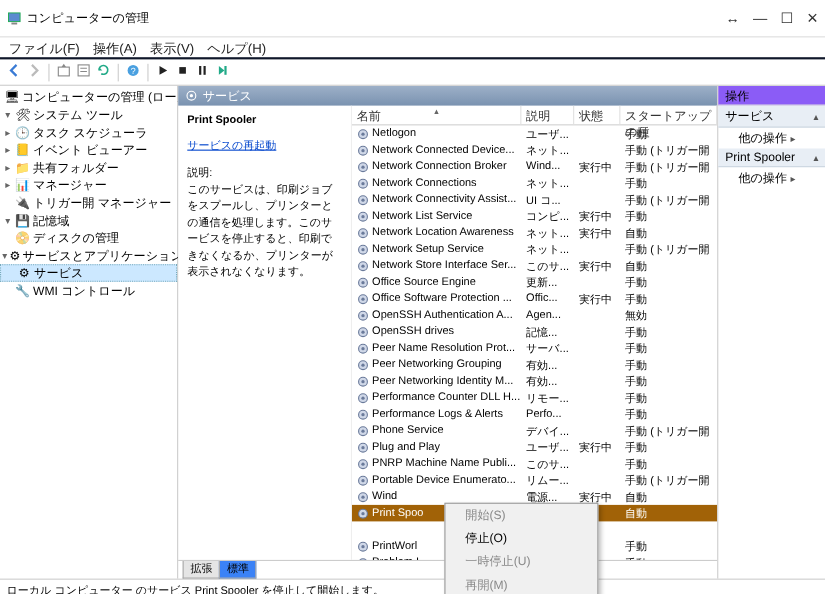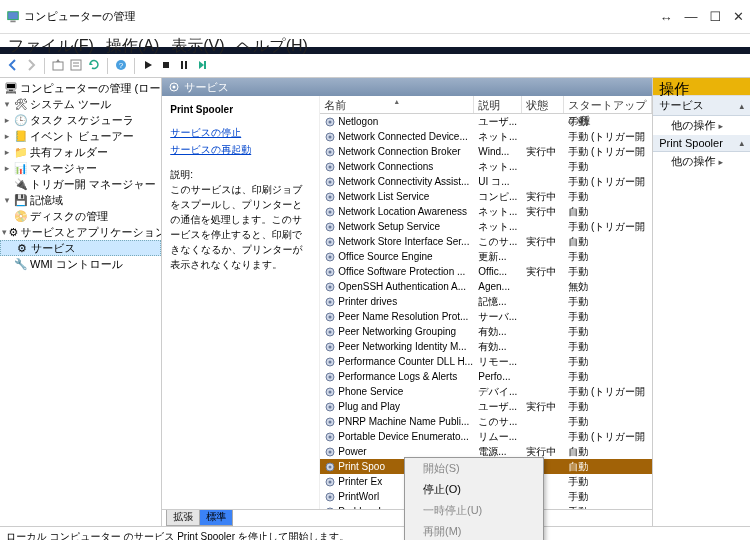--- a/index.html
+++ b/index.html
@@ -1,21 +1,21 @@
 <!DOCTYPE html>
 <html><head>
 <meta charset="utf-8">
 <style>
 * { margin: 0; padding: 0; box-sizing: border-box; font-family: "Meiryo UI", "MS UI Gothic", sans-serif; }
 body { width: 750px; height: 540px; background: #fff; font-size: 11px; overflow: hidden; position: relative; color: #000; }
 .titlebar { height: 34px; display: flex; align-items: center; padding: 0 6px; border-bottom: 1px solid #ddd; }
 .titlebar .icon { width: 14px; height: 14px; margin-right: 4px; }
 .titlebar .title { flex: 1; }
 .titlebar .winbtns { display: flex; gap: 12px; font-size: 13px; color: #333; }
-.menubar { height: 20px; display: flex; gap: 12px; padding: 2px 8px; border-bottom: 7px solid #0f172a; font-size: 16px; color: #222; }
+.menubar { height: 20px; display: flex; gap: 12px; padding: 2px 8px; border-bottom: 2px solid #0f172a; font-size: 12px; color: #222; }
 .toolbar { height: 24px; display: flex; align-items: center; padding: 2px 6px; gap: 4px; border-bottom: 1px solid #ccc; }
 .toolbar .sep { width: 1px; height: 16px; background: #ccc; margin: 0 2px; }
 .toolbar svg { width: 14px; height: 14px; }
 .mainzone { display: flex; height: 448px; }
 .tree { width: 186px; border-right: 1px solid #ccc; overflow-y: auto; padding: 2px 0; font-size: 11px; }
 .tree .node { display: flex; align-items: center; height: 16px; padding-left: 2px; white-space: nowrap; }
 .tree .expander { width: 10px; display: inline-block; color: #666; font-size: 9px; text-align: center; }
 .tree .ticon { width: 14px; height: 14px; margin: 0 2px; display: inline-flex; align-items: center; justify-content: center; }
 .tree .node.selected { background: #cce8ff; border: 1px dotted #7ab; height: 16px; }
 .i0{padding-left:2px}.i1{padding-left:14px}.i2{padding-left:30px}
@@ -34,21 +34,21 @@
 .rows { overflow-y: scroll; height: 410px; }
 .row { display: flex; height: 15px; align-items: center; font-size: 10px; white-space: nowrap; }
 .row .c { overflow: hidden; text-overflow: ellipsis; padding: 0 4px; }
 .row .c-name { display: flex; align-items: center; gap: 2px; }
 .row.sel { background: #a16207; color: #fff; }
 .gear { width: 12px; height: 12px; flex-shrink: 0; }
 .tabstrip { height: 16px; display: flex; padding-left: 4px; font-size: 10px; }
 .tab { border: 1px solid #aaa; border-top: none; padding: 0 6px; margin-right: -1px; background: #3b82f6; }
 .tab.active { background: #e5e5e5; }
 .right { width: 112px; border-left: 1px solid #ccc; display: flex; flex-direction: column; }
-.right-title { background: #eab308; padding: 2px 6px; height: 18px; font-size: 15px; border-bottom: 1px solid #ddd; }
+.right-title { background: #8b5cf6; padding: 2px 6px; height: 18px; font-size: 11px; border-bottom: 1px solid #ddd; }
 .right-section { background: #e8eef5; padding: 2px 6px; font-size: 11px; border-bottom: 1px solid #cbd5e0; display: flex; align-items: center; justify-content: space-between; }
 .right-item { padding: 2px 18px; font-size: 11px; }
 .ctx-menu { position: absolute; left: 404px; top: 457px; width: 140px; background: #f0f0f0; border: 1px solid #999; box-shadow: 2px 2px 4px rgba(0,0,0,.25); font-size: 11px; z-index: 30; }
 .ctx-item { padding: 3px 18px; color: #888; }
 .ctx-item.enabled { color: #000; }
 .statusbar { height: 20px; border-top: 1px solid #ccc; padding: 2px 6px; font-size: 10px; display: flex; align-items: center; }
 .arrow { font-size: 9px; color: #555; }
 </style>
 </head>
 <body>
@@ -187,21 +187,20 @@
     <div class="center-title">
       <svg width="12" height="12">
           <circle cx="6" cy="6" r="4" fill="none" stroke="#fff"></circle>
           <circle cx="6" cy="6" r="1.5" fill="#fff"></circle>
         </svg>
       <span>サービス</span>
     </div>
     <div class="center-body">
       <div class="detailpane">
         <div class="svc-name">Print Spooler</div>
-        <a>サービスの停止</a>
         <a>サービスの再起動</a>
         <div class="lbl-desc">説明:</div>
         <div>このサービスは、印刷ジョブをスプールし、プリンターとの通信を処理します。このサービスを停止すると、印刷できなくなるか、プリンターが表示されなくなります。</div>
       </div>
       <div class="listpane">
         <div class="lhdr">
           <div class="col c-name"><span class="sort-ind">▴</span><span>名前</span></div>
           <div class="col c-desc">説明</div>
           <div class="col c-stat">状態</div>
           <div class="col c-start">スタートアップの種</div>
@@ -350,21 +349,21 @@
               <div class="c c-desc">Agen...</div>
               <div class="c c-stat"></div>
               <div class="c c-start">無効</div>
             </div>
             <div class="row">
               <div class="c c-name">
                 <svg class="gear" viewBox="0 0 12 12">
                   <circle cx="6" cy="6" r="4" fill="#d0d8e8" stroke="#6a7a9a"></circle>
                   <circle cx="6" cy="6" r="1.5" fill="#6a7a9a"></circle>
                 </svg>
-                <span>Printer drives</span>
+                <span>OpenSSH drives</span>
               </div>
               <div class="c c-desc">記憶...</div>
               <div class="c c-stat"></div>
               <div class="c c-start">手動</div>
             </div>
             <div class="row">
               <div class="c c-name">
                 <svg class="gear" viewBox="0 0 12 12">
                   <circle cx="6" cy="6" r="4" fill="#d0d8e8" stroke="#6a7a9a"></circle>
                   <circle cx="6" cy="6" r="1.5" fill="#6a7a9a"></circle>
@@ -470,46 +469,39 @@
               <div class="c c-desc">リムー...</div>
               <div class="c c-stat"></div>
               <div class="c c-start">手動 (トリガー開</div>
             </div>
             <div class="row">
               <div class="c c-name">
                 <svg class="gear" viewBox="0 0 12 12">
                   <circle cx="6" cy="6" r="4" fill="#d0d8e8" stroke="#6a7a9a"></circle>
                   <circle cx="6" cy="6" r="1.5" fill="#6a7a9a"></circle>
                 </svg>
-                <span>Power</span>
+                <span>Wind</span>
               </div>
               <div class="c c-desc">電源...</div>
               <div class="c c-stat">実行中</div>
               <div class="c c-start">自動</div>
             </div>
             <div class="row sel">
               <div class="c c-name">
                 <svg class="gear" viewBox="0 0 12 12">
                   <circle cx="6" cy="6" r="4" fill="#d0d8e8" stroke="#6a7a9a"></circle>
                   <circle cx="6" cy="6" r="1.5" fill="#6a7a9a"></circle>
                 </svg>
                 <span>Print Spoo</span>
               </div>
               <div class="c c-desc"></div>
               <div class="c c-stat"></div>
               <div class="c c-start">自動</div>
             </div>
             <div class="row">
-              <div class="c c-name">
-                <svg class="gear" viewBox="0 0 12 12">
-                  <circle cx="6" cy="6" r="4" fill="#d0d8e8" stroke="#6a7a9a"></circle>
-                  <circle cx="6" cy="6" r="1.5" fill="#6a7a9a"></circle>
-                </svg>
-                <span>Printer Ex</span>
-              </div>
               <div class="c c-desc"></div>
               <div class="c c-stat"></div>
               <div class="c c-start">手動</div>
             </div>
             <div class="row">
               <div class="c c-name">
                 <svg class="gear" viewBox="0 0 12 12">
                   <circle cx="6" cy="6" r="4" fill="#d0d8e8" stroke="#6a7a9a"></circle>
                   <circle cx="6" cy="6" r="1.5" fill="#6a7a9a"></circle>
                 </svg>

